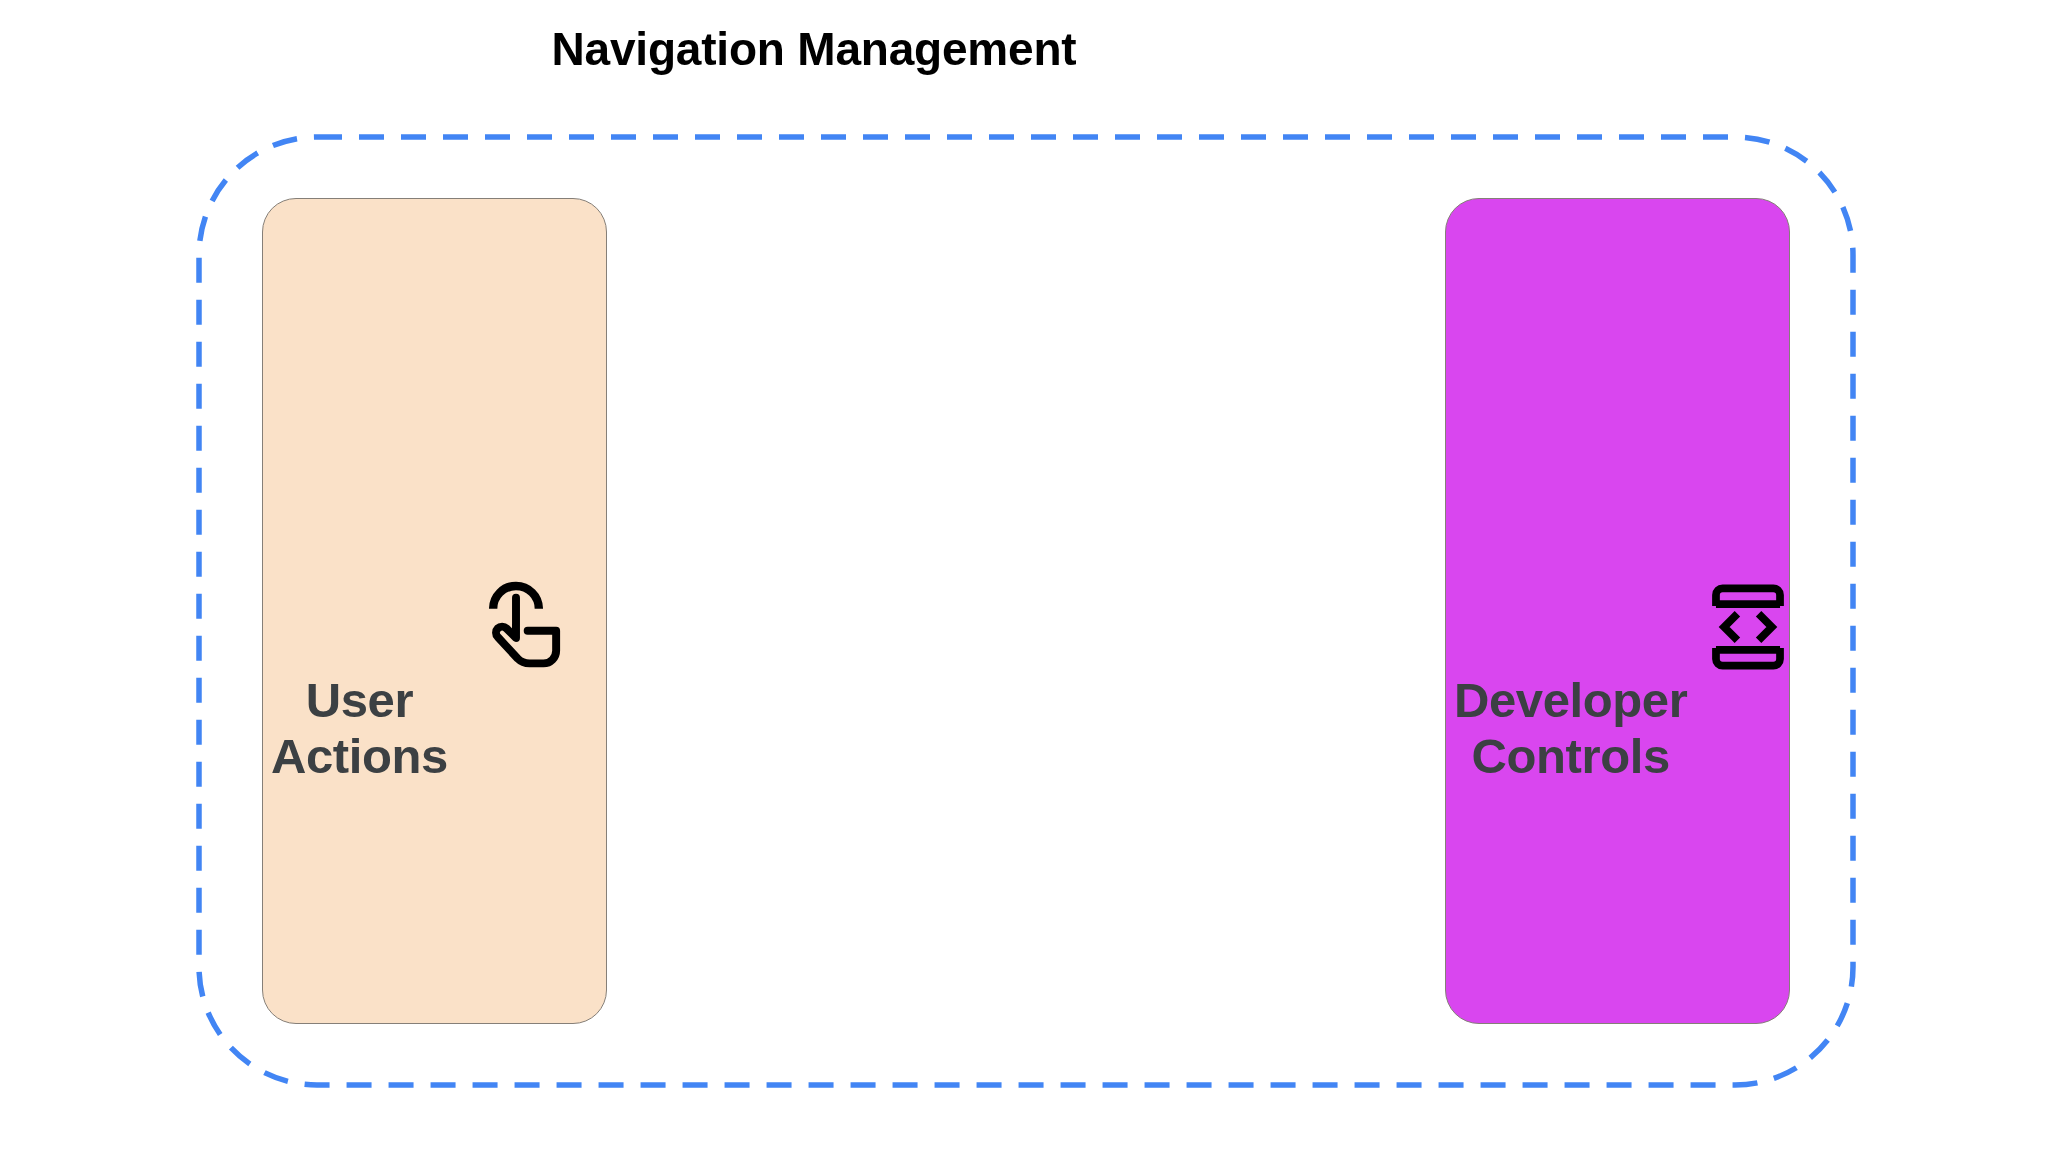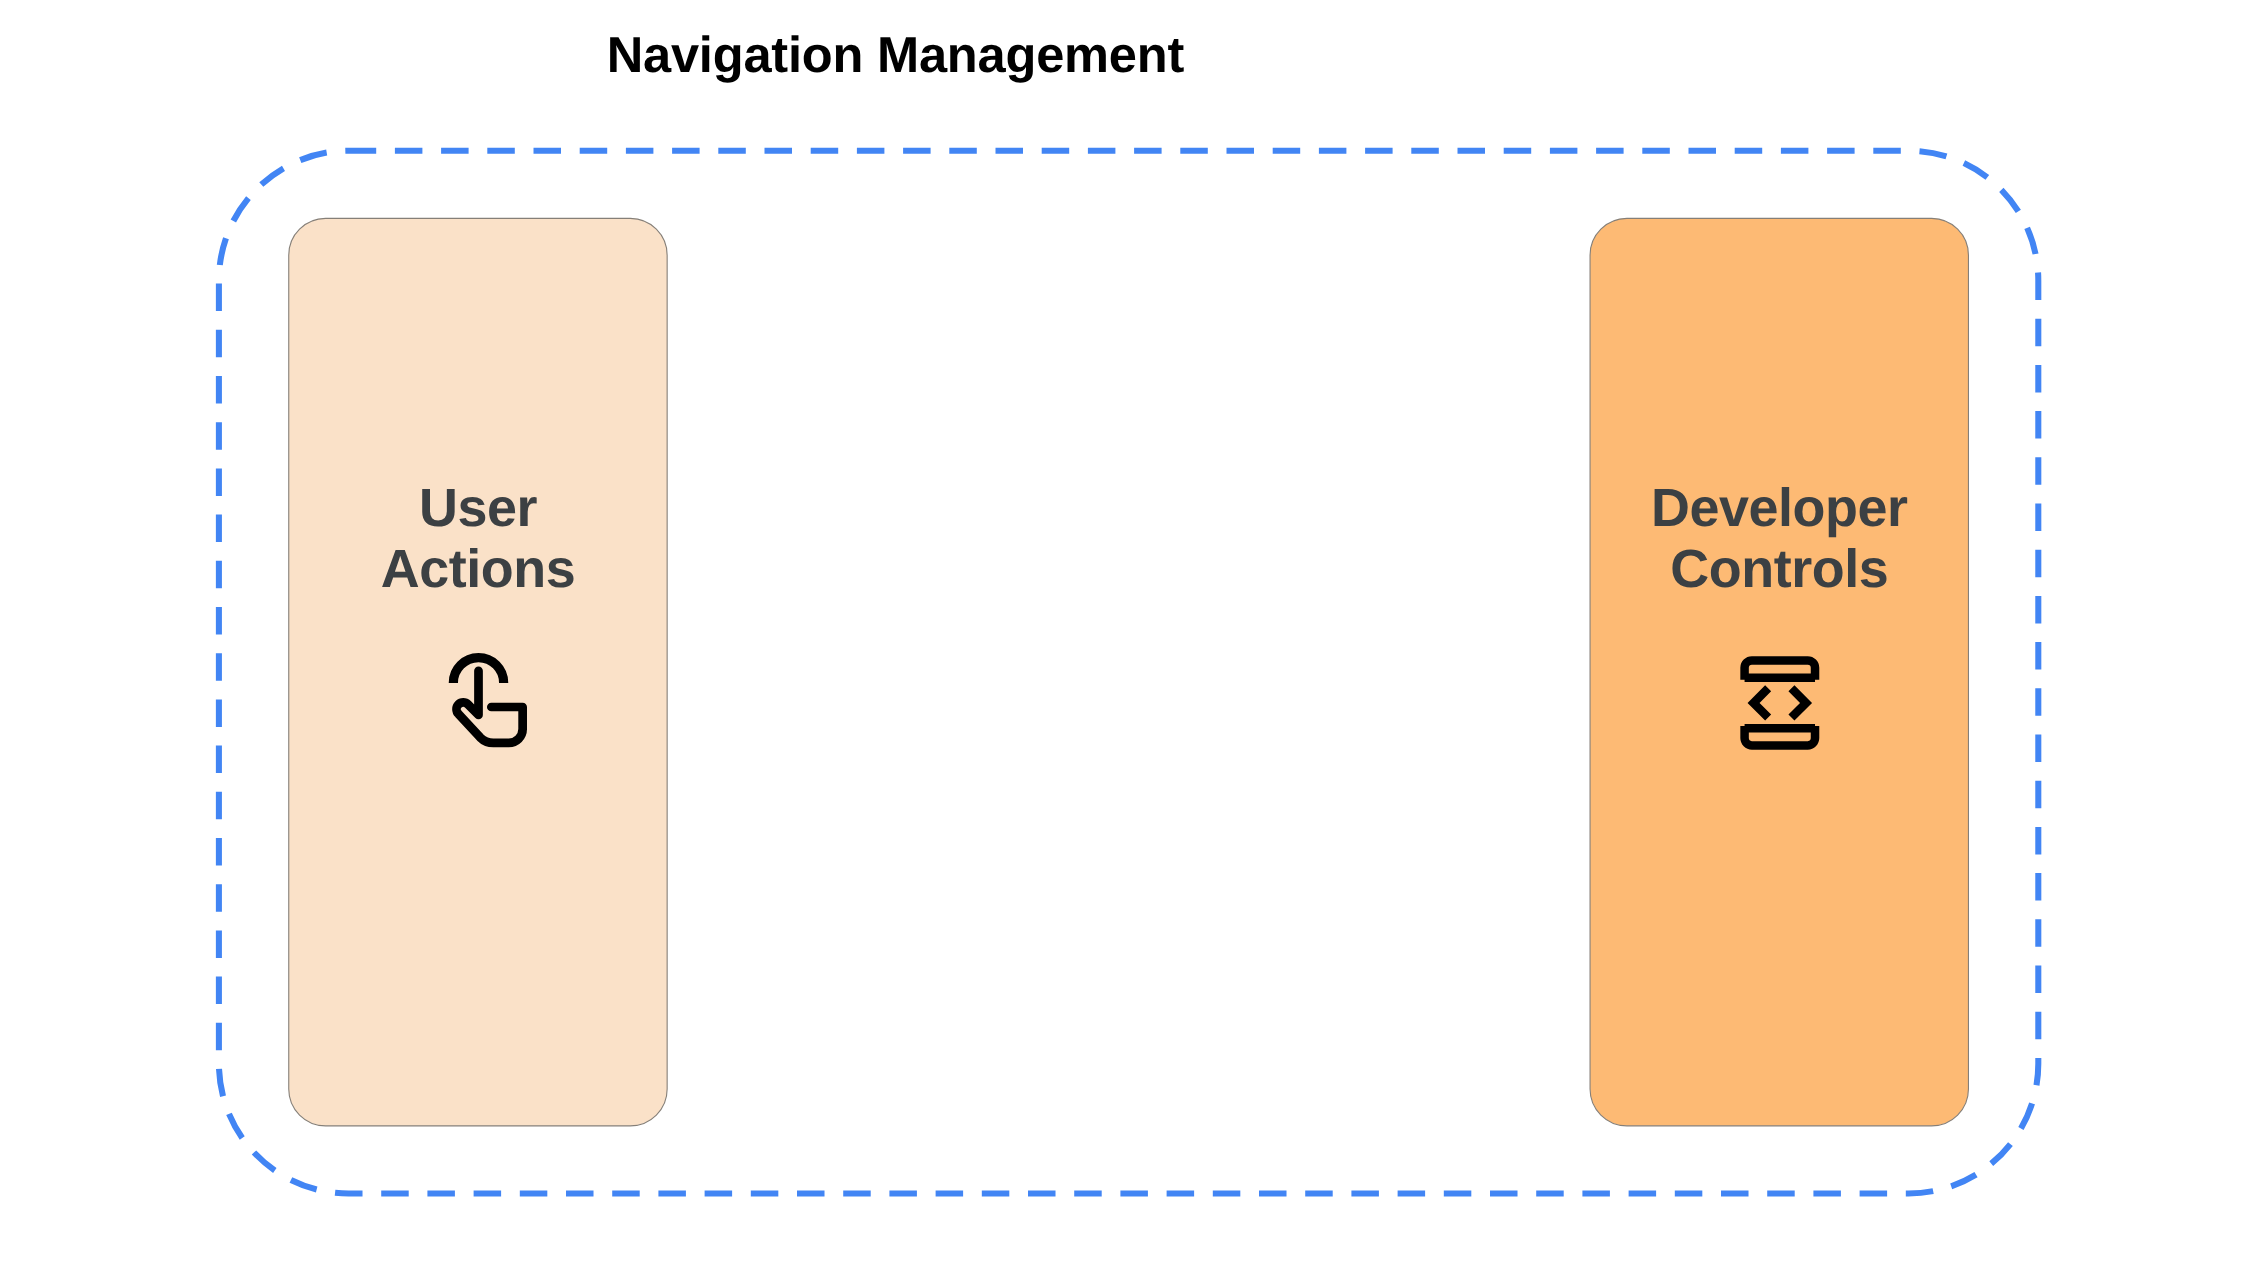--- a/index.html
+++ b/index.html
@@ -60,21 +60,21 @@
     box-sizing: border-box;
   }
 
   .card {
     width: 345px;
     height: 826px;
     border-radius: 34px;
     border: 1.6px solid #857f78;
     box-sizing: border-box;
     display: flex;
-    flex-direction: column;
+    flex-direction: row;
     align-items: center;
     justify-content: flex-start;
     position: relative;
   }
 
   .card-label {
     margin-top: 236px;
     font-size: 49px;
     font-weight: 700;
     line-height: 1.14;
@@ -119,21 +119,21 @@
         <path d="M14.2 16.2 A9.8 9.8 0 0 1 33.8 16.2" fill="none" stroke="#000" stroke-width="3.6" stroke-linecap="butt"></path>
 
         <path d="M24 11.5 v17.2 l-4.1 -4.1 a2.6 2.6 0 0 0 -3.7 3.7
                  l8.5 9.2 a7.2 7.2 0 0 0 5.1 2.1 h6.0
                  a5.4 5.4 0 0 0 5.4 -5.4 v-8.6 h-12.2" fill="none" stroke="#000" stroke-width="3.4" stroke-linejoin="round" stroke-linecap="round"></path>
       </svg>
     </div>
   </div>
 
 
-  <div class="card" style="background:#fdba74">
+  <div class="card" style="background:#d946ef">
     <div class="card-label">Developer
 Controls</div>
     <div class="card-icon">
       <svg width="106" height="106" viewBox="0 0 48 48">
 
         <path d="M9.5 14.5 V9.5 a3 3 0 0 1 3 -3 h23 a3 3 0 0 1 3 3 v5" fill="none" stroke="#000" stroke-width="3.5" stroke-linejoin="round"></path>
         <path d="M9.5 13.6 H38.5" stroke="#000" stroke-width="3.5"></path>
 
         <path d="M9.5 33.5 V38.5 a3 3 0 0 0 3 3 h23 a3 3 0 0 0 3 -3 v-5" fill="none" stroke="#000" stroke-width="3.5" stroke-linejoin="round"></path>
         <path d="M9.5 34.4 H38.5" stroke="#000" stroke-width="3.5"></path>

